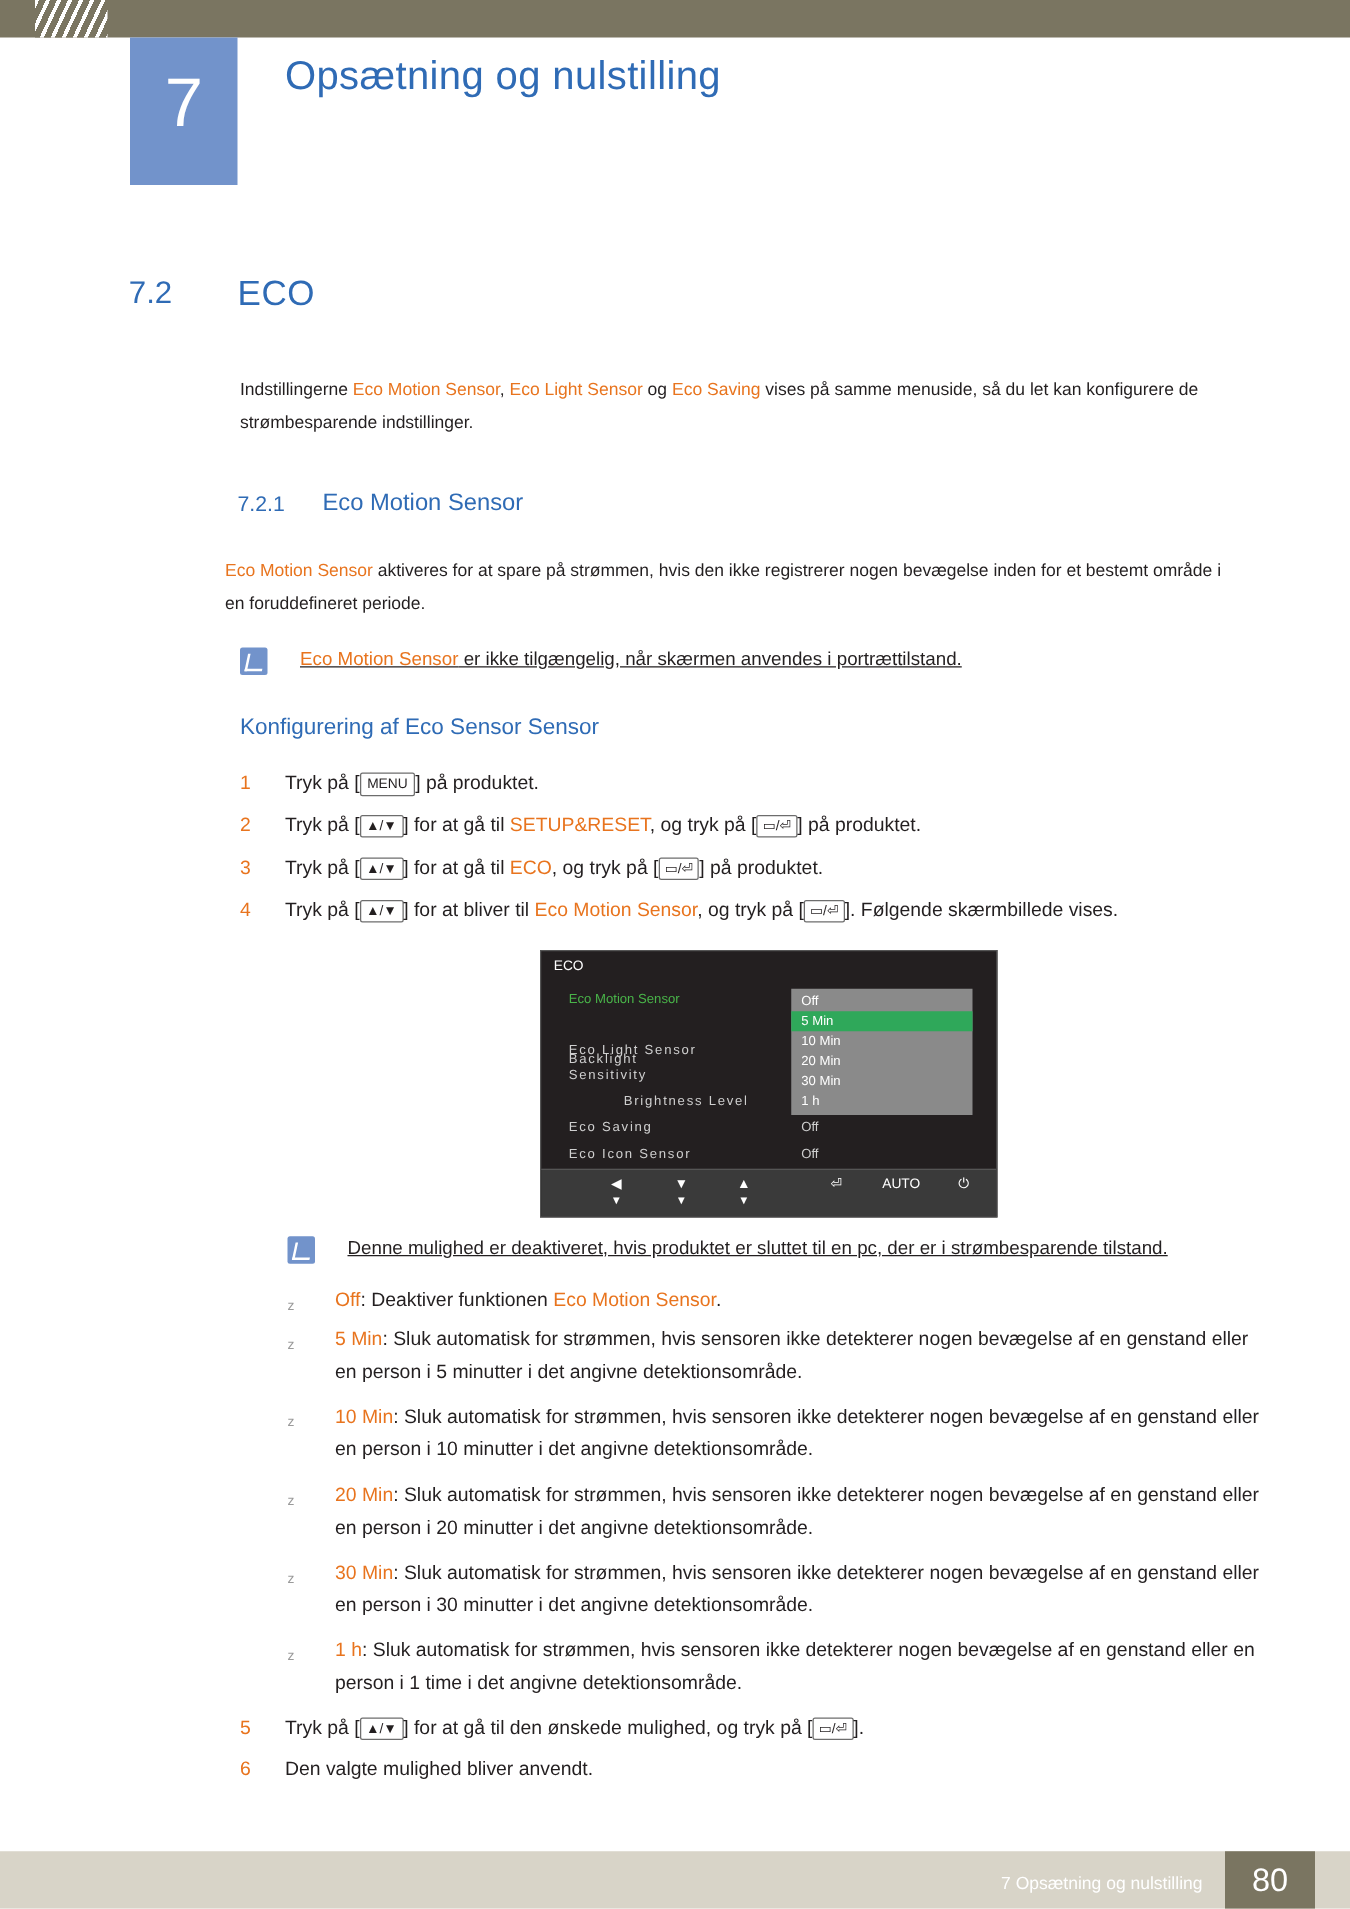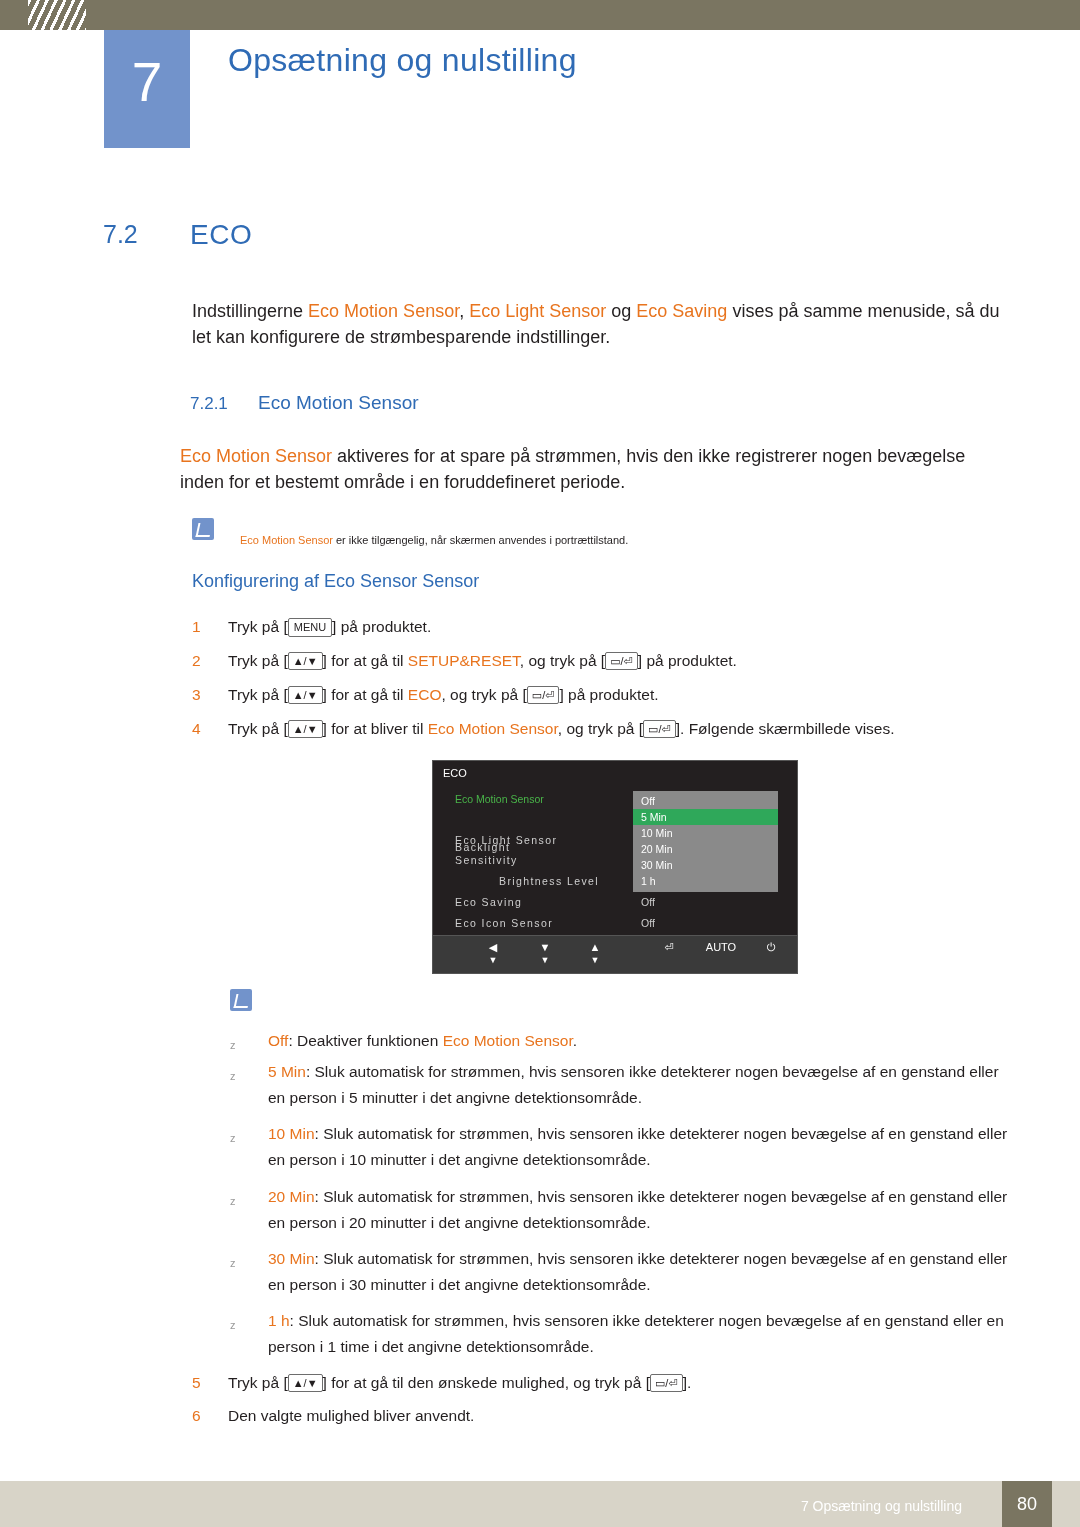--- a/index.html
+++ b/index.html
@@ -67,21 +67,21 @@
     top: 219px;
     left: 190px;
     font-size: 28px;
     color: #2f6bb5;
     letter-spacing: 0.5px;
   }
 
   
   .p {
     position: absolute;
-    font-size: 18px;
+    font-size: 14px;
     line-height: 26px;
     color: #231f20;
   }
   .orange { color: #e8741e; }
 
   .intro {
     top: 298px;
     left: 192px;
     width: 810px;
   }
@@ -126,24 +126,25 @@
     content: "";
     position: absolute;
     left: 5px; top: 5px;
     width: 12px; height: 12px;
     border-left: 2px solid #ffffff;
     border-bottom: 2px solid #ffffff;
     transform: skewX(-12deg);
   }
   .note-text {
     position: absolute;
-    left: 48px; top: 12px;
-    font-size: 11px;
+    left: 48px; top: 0;
+    font-size: 15px;
     line-height: 24px;
     white-space: nowrap;
+    text-decoration: underline;
   }
 
   .konf-title {
     position: absolute;
     top: 571px;
     left: 192px;
     font-size: 18px;
     color: #2f6bb5;
   }
 
@@ -295,25 +296,25 @@
     position: absolute;
     bottom: 13px;
     right: 118px;
     font-size: 14px;
     color: #ffffff;
   }
   .footer-page {
     position: absolute;
     bottom: 0;
     right: 28px;
-    width: 50px;
+    width: 72px;
     height: 46px;
     background: #7a7561;
     color: #ffffff;
-    font-size: 18px;
+    font-size: 26px;
     text-align: center;
     line-height: 46px;
   }
 </style>
 </head>
 <body>
 
 <div class="header">
   <div class="header-hatch"></div>
 </div>
@@ -414,20 +415,21 @@
       <span class="g">AUTO</span>
     </div>
     <div class="osd-btn" style="left:318px;">
       <span class="g">⏻</span>
     </div>
   </div>
 </div>
 
 <div class="note2">
   <span class="note-icon"></span>
+  <span class="note-text">Denne mulighed er deaktiveret, hvis produktet er sluttet til en pc, der er i strømbesparende tilstand.</span>
 </div>
 
 <div class="bullet" style="top:1028px;">
   <span class="bullet-mark">z</span>
   <span class="bullet-body">
     <span class="orange">Off</span><span>: Deaktiver funktionen </span><span class="orange">Eco Motion Sensor</span><span>.</span>
   </span>
 </div>
 
 <div class="bullet" style="top:1059px;">

